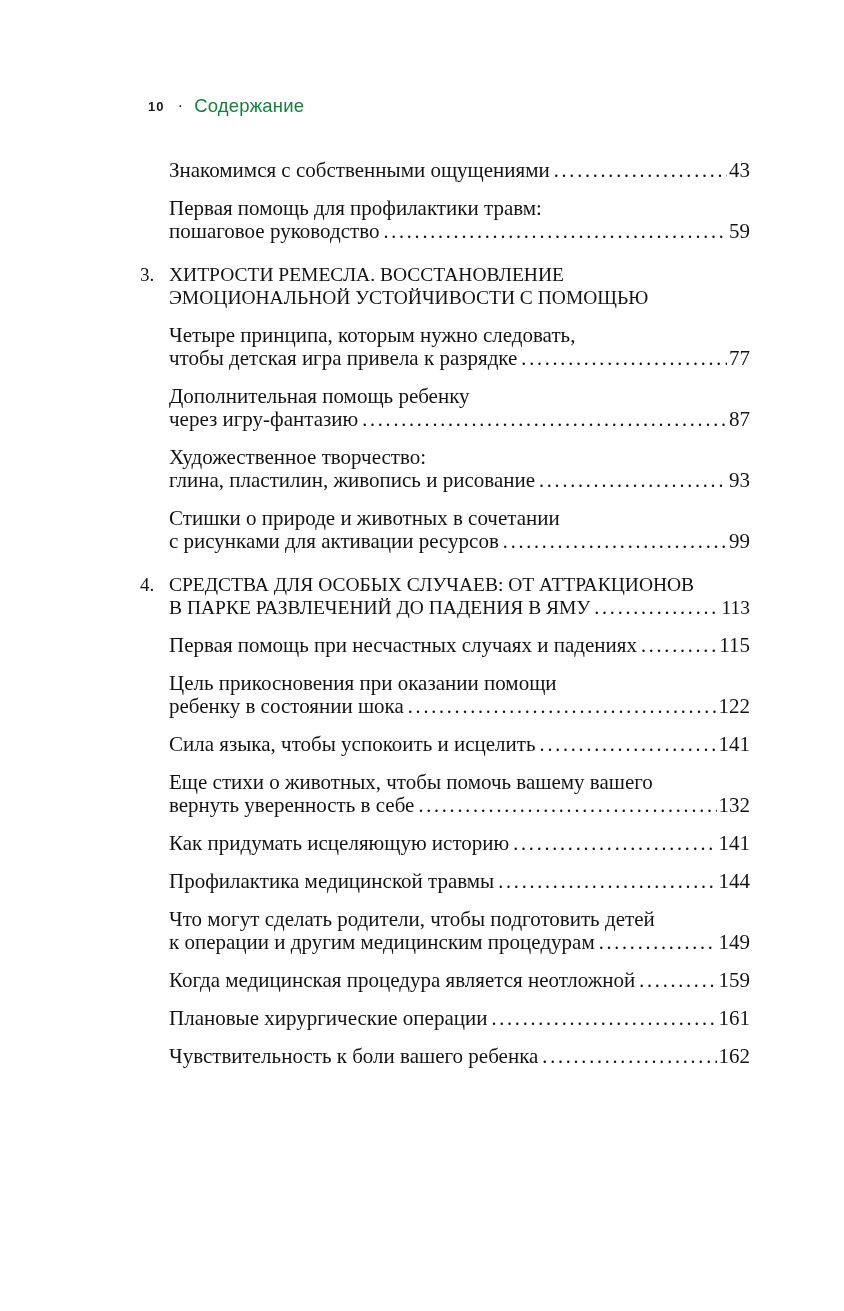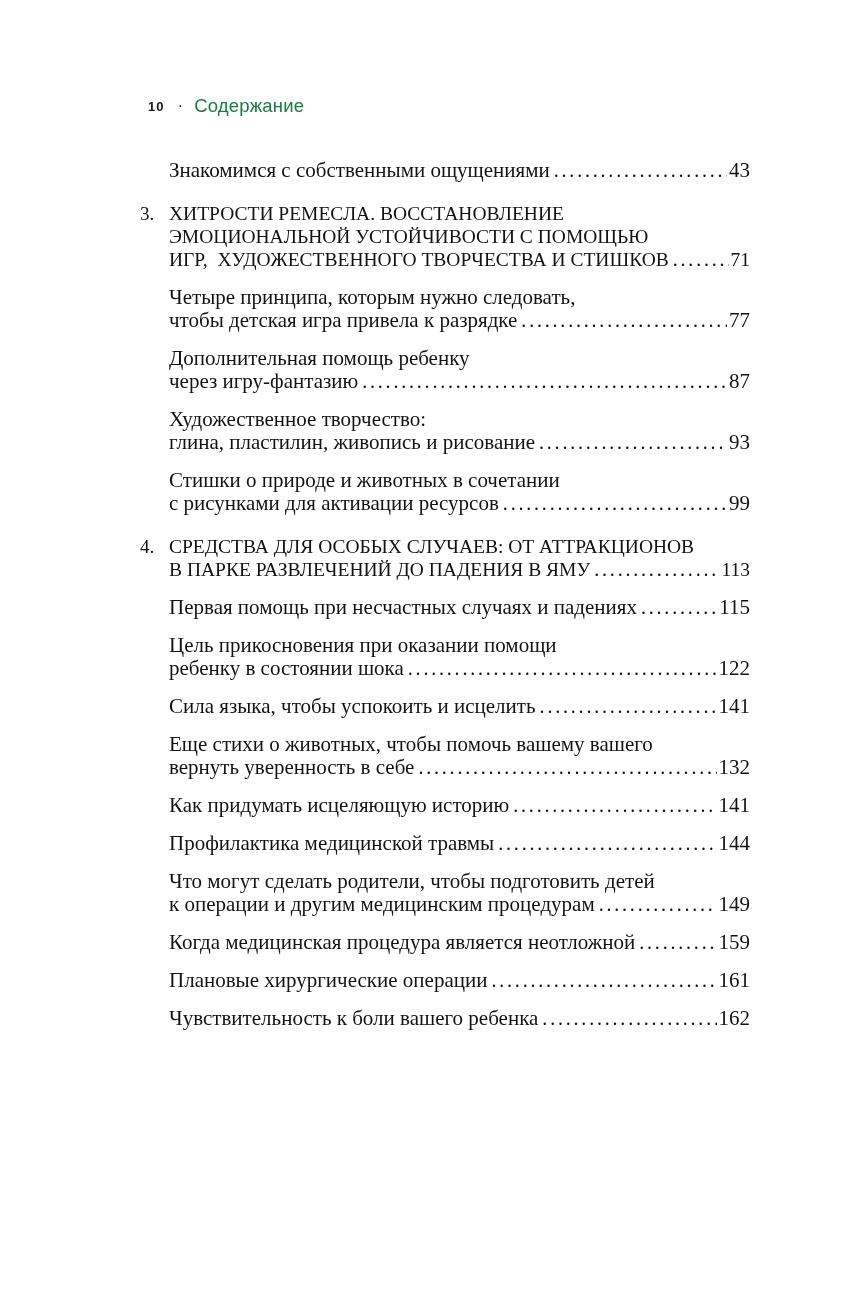--- a/index.html
+++ b/index.html
@@ -104,30 +104,36 @@
       <div class="entry section">
         <span class="num"></span>
         <div class="entry-body">
           <div class="line last">
             <span class="ttl">Знакомимся с собственными ощущениями</span>
             <span class="dots"></span>
             <span class="pg">43</span>
           </div>
         </div>
       </div>
+      <div class="entry section">
+        <span class="num"></span>
+        <div class="entry-body">
+          <div class="line">Первая помощь для профилактики травм:</div>
+          <div class="line last">
+            <span class="ttl">пошаговое руководство</span>
+            <span class="dots"></span>
+            <span class="pg">59</span>
+          </div>
+        </div>
+      </div>
       <div class="entry chapter">
         <span class="num">3.</span>
         <div class="entry-body">
           <div class="line">ХИТРОСТИ РЕМЕСЛА. ВОССТАНОВЛЕНИЕ</div>
           <div class="line">ЭМОЦИОНАЛЬНОЙ УСТОЙЧИВОСТИ С ПОМОЩЬЮ</div>
-          <div class="line last">
-            <span class="ttl">ИГР,&nbsp; ХУДОЖЕСТВЕННОГО ТВОРЧЕСТВА И СТИШКОВ</span>
-            <span class="dots"></span>
-            <span class="pg">71</span>
-          </div>
         </div>
       </div>
       <div class="entry section">
         <span class="num"></span>
         <div class="entry-body">
           <div class="line">Четыре принципа, которым нужно следовать,</div>
           <div class="line last">
             <span class="ttl">чтобы детская игра привела к разрядке</span>
             <span class="dots"></span>
             <span class="pg">77</span>

